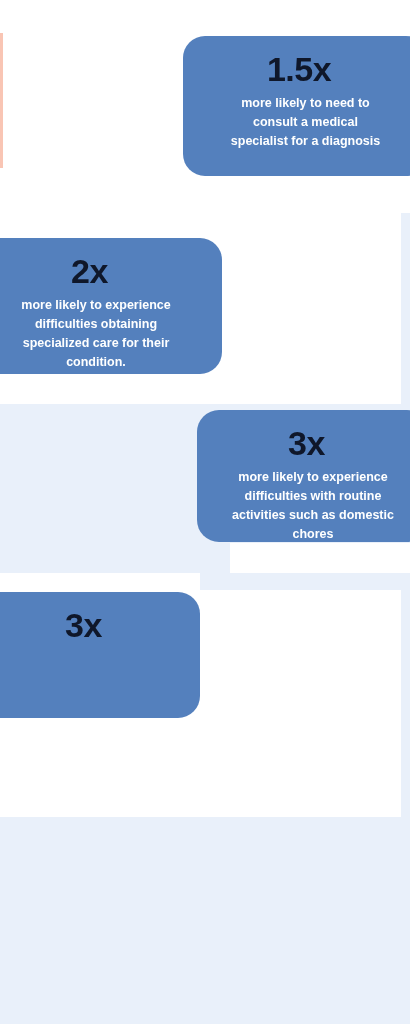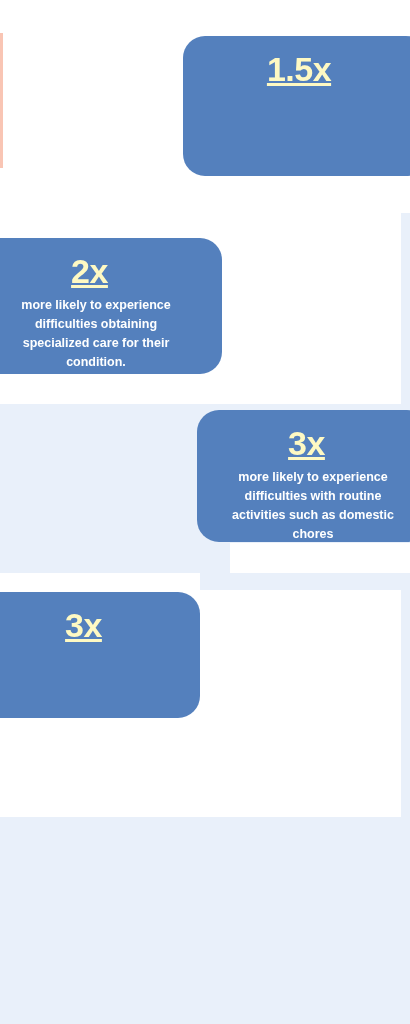--- a/index.html
+++ b/index.html
@@ -54,22 +54,21 @@
     justify-content: flex-start;
     overflow: hidden;
   }
 
   .stat-multiplier {
     font-size: 34px;
     font-weight: bold;
     line-height: 1.12;
     letter-spacing: -0.5px;
     margin: 0 13px 6px 0;
-    color: #fef9c3;
-    text-decoration: underline;
+    color: #0f172a;
   }
 
   .stat-text {
     font-size: 12.5px;
     font-weight: bold;
     line-height: 1.52;
     margin: 0;
     color: #ffffff;
     white-space: pre-line;
   }
@@ -116,20 +115,23 @@
   <div class="band" style="left:401px; top:590px; width:9px; height:227px;"></div>
 
   <div class="band-white" style="left:0px; top:573px; width:200px; height:36px;"></div>
 
   <div class="band" style="left:0px; top:817px; width:410px; height:207px;"></div>
 
   <div class="accent-strip"></div>
 
   <div class="stat-card" id="card-1">
     <div class="stat-multiplier">1.5x</div>
+    <div class="stat-text">more likely to need to
+consult a medical
+specialist for a diagnosis</div>
   </div>
 
   <div class="stat-card" id="card-2">
     <div class="stat-multiplier">2x</div>
     <div class="stat-text">more likely to experience
 difficulties obtaining
 specialized care for their
 condition.</div>
   </div>
 

